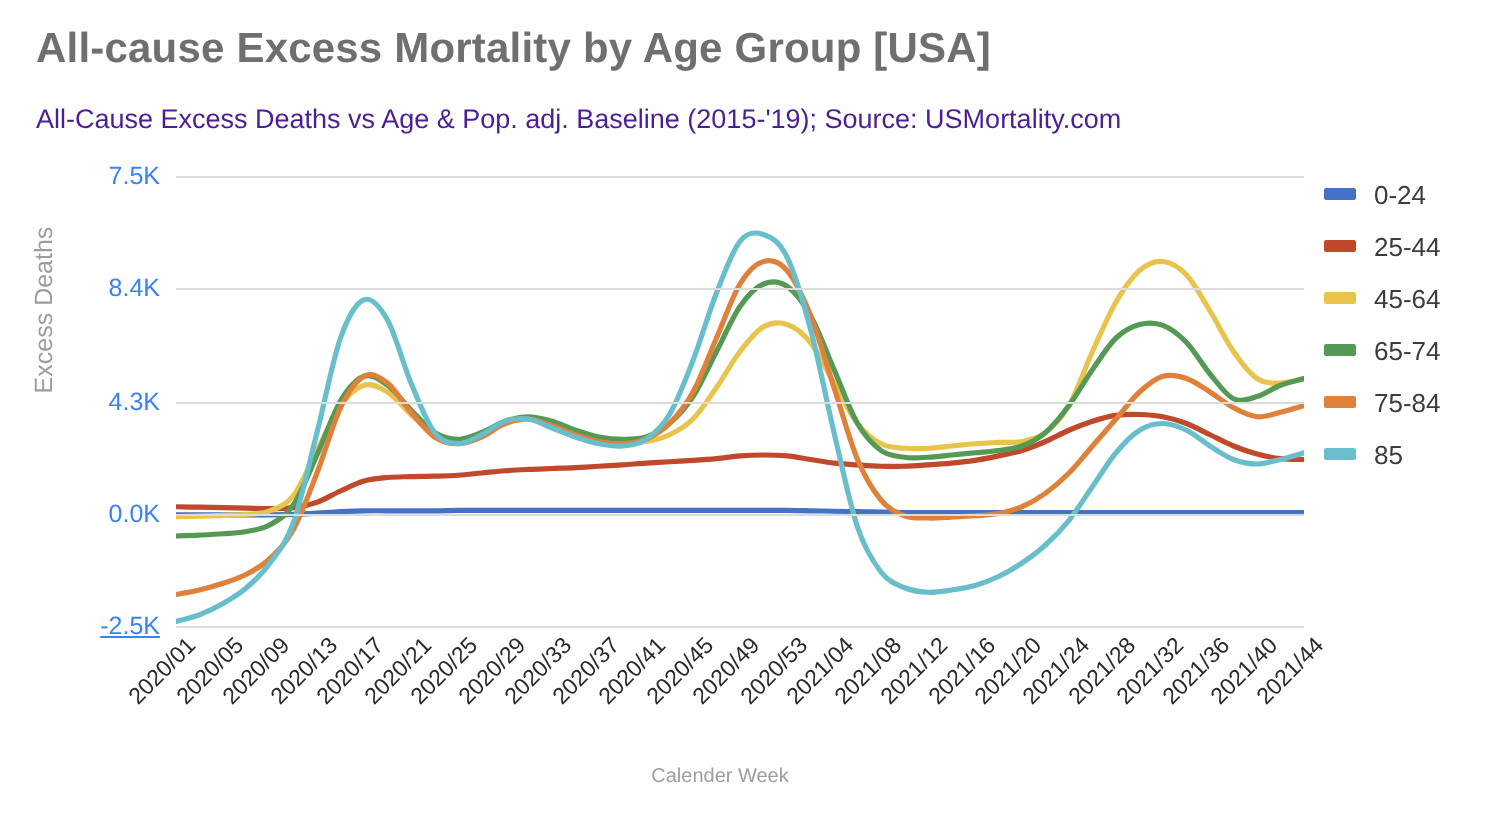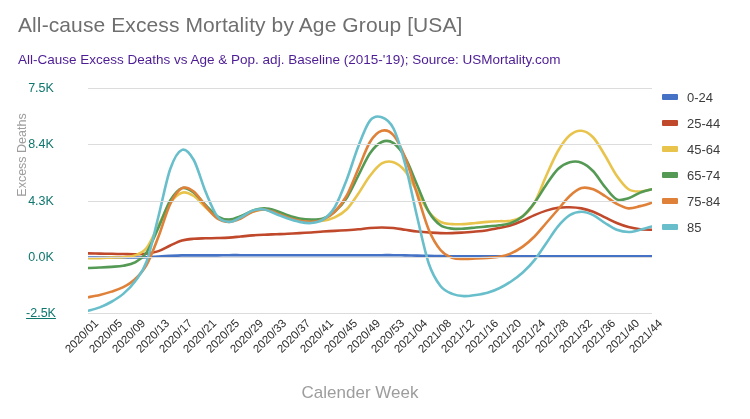--- a/index.html
+++ b/index.html
@@ -13,21 +13,21 @@
     height: 419px;
     background: #ffffff;
     font-family: "Liberation Sans", sans-serif;
     overflow: hidden;
   }
   #chart-title {
     position: absolute;
     left: 18px;
     top: 13px;
     font-size: 21px;
-    font-weight: 400;
+    font-weight: 700;
     color: #6f6f6f;
     letter-spacing: 0.1px;
     white-space: nowrap;
   }
   #chart-subtitle {
     position: absolute;
     left: 18px;
     top: 52px;
     font-size: 13.5px;
     font-weight: 400;
@@ -52,23 +52,23 @@
     position: absolute;
     left: 0px;
     top: 88px;
     width: 80px;
     height: 225px;
   }
   .ytick-label {
     position: absolute;
     right: 0;
     width: 78px;
-    text-align: center;
+    text-align: right;
     font-size: 12.5px;
-    color: #0f766e;
+    color: #3b82f6;
     transform: translateY(-50%);
     white-space: nowrap;
   }
   #yaxis-title {
     position: absolute;
     left: -43px;
     top: 148px;
     width: 130px;
     text-align: center;
     font-size: 12.5px;
@@ -93,21 +93,21 @@
     transform-origin: right top;
     white-space: nowrap;
     text-align: right;
   }
   #xaxis-title {
     position: absolute;
     left: 0;
     top: 383px;
     width: 720px;
     text-align: center;
-    font-size: 17px;
+    font-size: 10px;
     color: #9d9d9d;
   }
   #legend {
     position: absolute;
     left: 662px;
     top: 84px;
     width: 88px;
   }
   .legend-item {
     display: flex;

